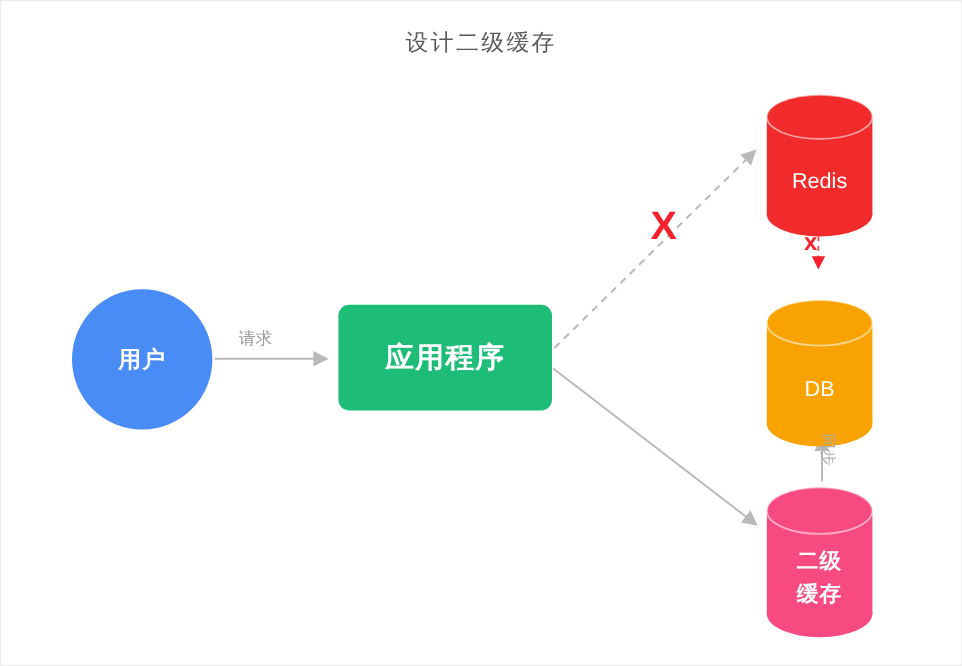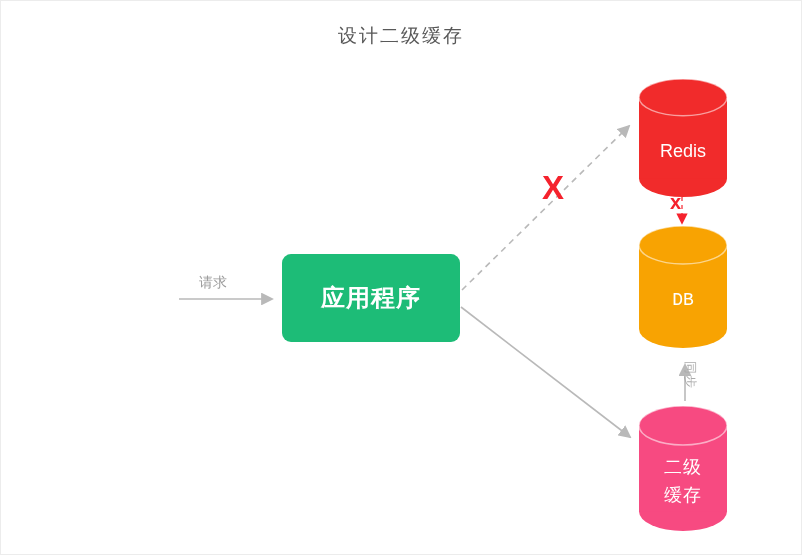--- a/index.html
+++ b/index.html
@@ -56,21 +56,21 @@
     border-radius: 9px;
     background: #1dbc77;
     font-size: 24px;
     font-weight: 600;
     letter-spacing: 1px;
   }
   .cylinder {
     position: absolute;
   }
   .cyl-redis { left: 637px; top: 77px;  width: 90px; height: 120px; }
-  .cyl-db    { left: 637px; top: 224px; width: 90px; height: 124px; font-family: Liberation Mono, monospace; }
+  .cyl-db    { left: 637px; top: 248px; width: 90px; height: 124px; }
   .cyl-cache { left: 637px; top: 404px; width: 90px; height: 127px; }
   .cylinder svg {
     position: absolute;
     inset: 0;
     width: 100%;
     height: 100%;
   }
   .cyl-label {
     position: absolute;
     inset: 0;
@@ -78,21 +78,21 @@
     flex-direction: column;
     align-items: center;
     justify-content: center;
     padding-top: 26px;
     box-sizing: border-box;
     color: #ffffff;
     font-size: 18px;
     text-align: center;
   }
   .cyl-label.cn {
-    font-weight: 400;
+    font-weight: 700;
     letter-spacing: 1px;
     line-height: 1.55;
   }
   .edge-label {
     position: absolute;
     color: #9b9b9b;
     font-size: 14px;
   }
   .label-request {
     left: 198px; top: 253px;
@@ -141,20 +141,23 @@
         <path d="M0 0 L10 5 L0 10 z" fill="#f5222d"></path>
       </marker>
     </defs>
     <line x1="178" y1="298" x2="271" y2="298" stroke="#b9b9b9" stroke-width="1.6" marker-end="url(#arrow-gray)"></line>
     <line x1="461" y1="289" x2="628" y2="125" stroke="#b9b9b9" stroke-width="1.6" stroke-dasharray="6 5" marker-end="url(#arrow-gray)"></line>
     <line x1="681" y1="188" x2="681" y2="222" stroke="#f5222d" stroke-width="1.4" stroke-dasharray="4 4" stroke-opacity="0.85" marker-end="url(#arrow-red)"></line>
     <line x1="460" y1="306" x2="629" y2="436" stroke="#b9b9b9" stroke-width="1.6" marker-end="url(#arrow-gray)"></line>
     <line x1="684" y1="400" x2="684" y2="364" stroke="#b9b9b9" stroke-width="1.6" marker-end="url(#arrow-gray)"></line>
   </svg>
 
+  <div class="node node-user">
+    <span>用户</span>
+  </div>
 
   <div class="node node-app">
     <span>应用程序</span>
   </div>
 
   <div class="cylinder cyl-redis">
     <svg viewBox="0 0 90 124" preserveAspectRatio="none">
       <ellipse cx="45" cy="104" rx="44" ry="19" fill="#f12b2b"></ellipse>
       <rect x="1" y="20" width="88" height="84" fill="#f12b2b"></rect>
       <ellipse cx="45" cy="20" rx="44" ry="19" stroke="rgba(255,255,255,0.55)" stroke-width="1.5" fill="#f12b2b"></ellipse>

